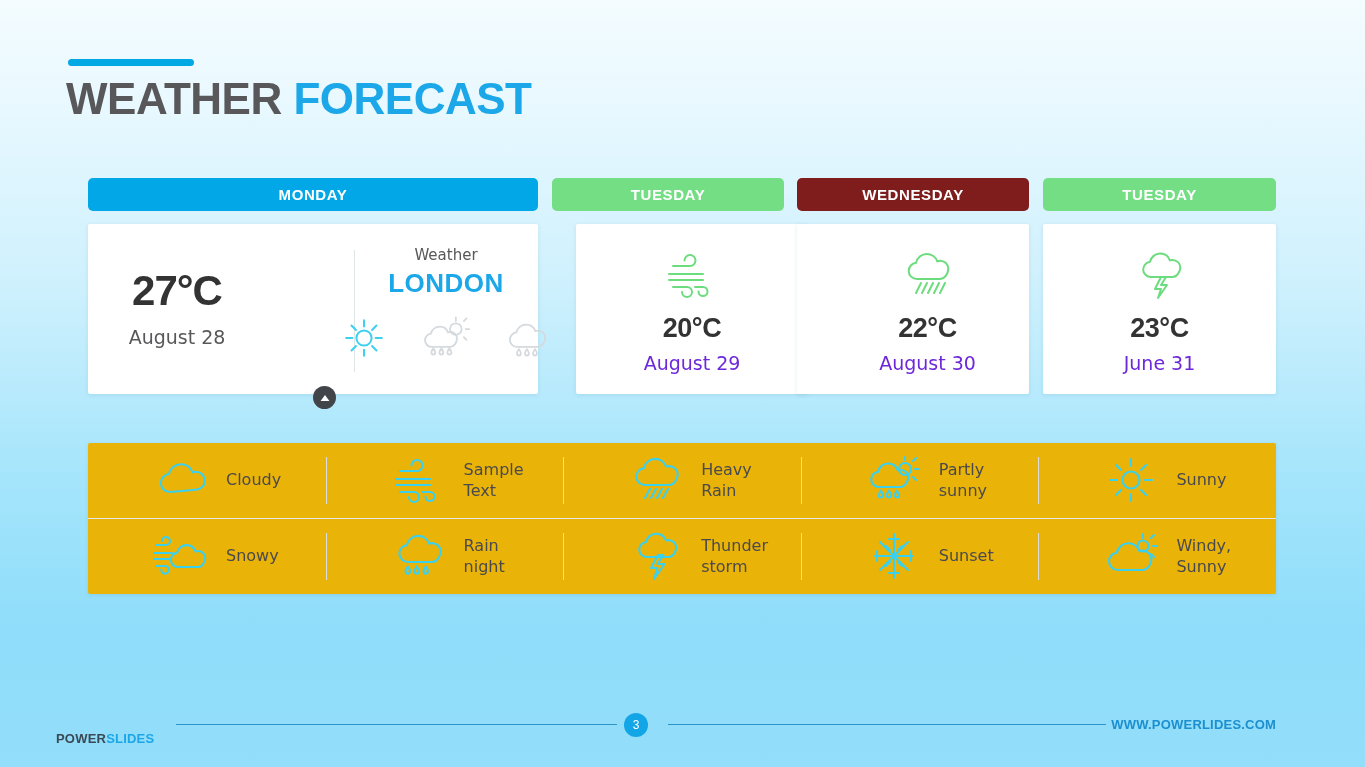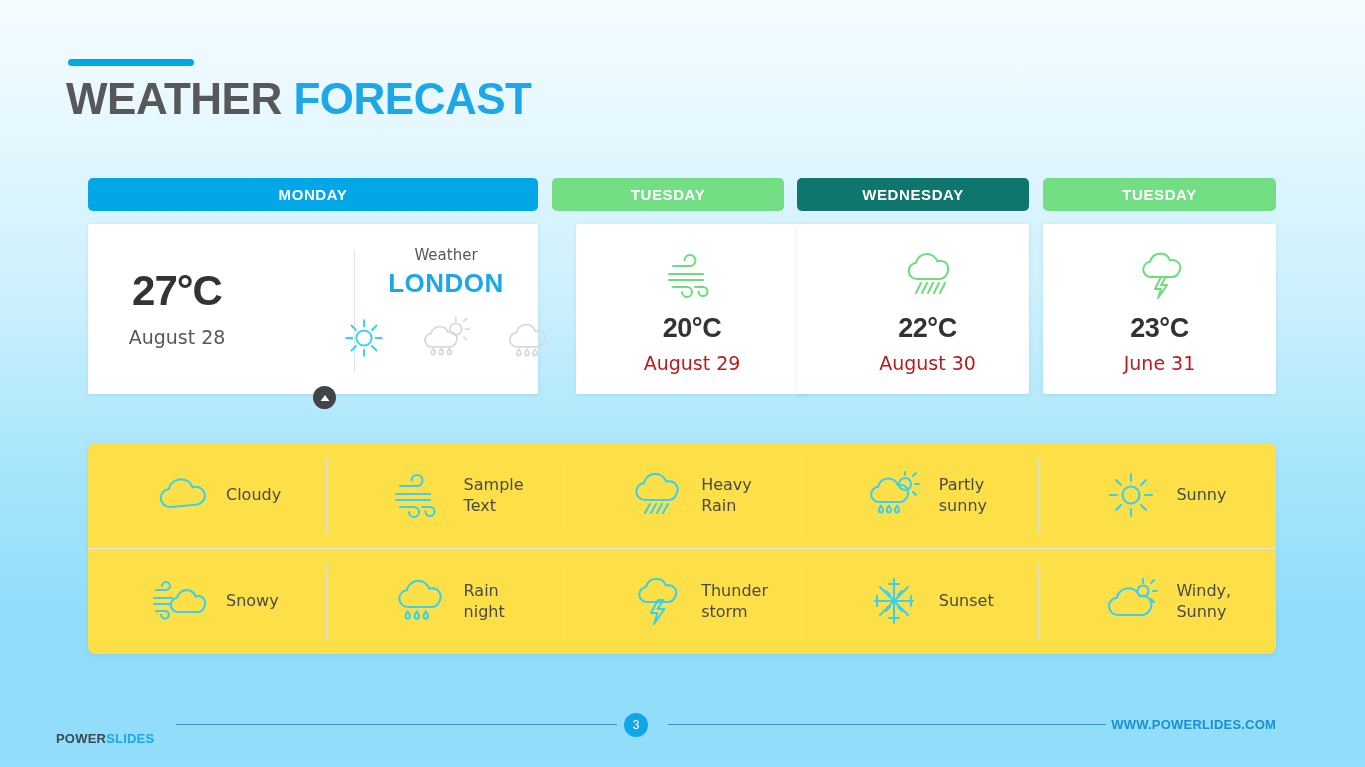--- a/index.html
+++ b/index.html
@@ -41,21 +41,21 @@
     color: #ffffff;
     font-size: 15px;
     font-weight: bold;
     letter-spacing: 0.6px;
     display: flex;
     align-items: center;
     justify-content: center;
   }
   .day-bar.b0 { left: 88px;   width: 450px; background: #02a7e8; }
   .day-bar.b1 { left: 552px;  width: 232px; background: #74de84; }
-  .day-bar.b2 { left: 797px;  width: 232px; background: #0f766e; }
+  .day-bar.b2 { left: 797px;  width: 232px; background: #7f1d1d; }
   .day-bar.b3 { left: 1043px; width: 233px; background: #74de84; }
 
   
   .day-card {
     position: absolute;
     top: 224px;
     height: 170px;
     background: #ffffff;
     border-radius: 2px;
     box-shadow: 0 1px 4px rgba(60,120,150,0.14);
@@ -119,31 +119,31 @@
     height: 100%;
     display: flex; flex-direction: column;
     align-items: center; justify-content: center;
     padding-top: 4px;
   }
   .sm-icon { width: 62px; height: 52px; margin-bottom: 12px; }
   .sm-temp {
     font-size: 27px; font-weight: bold; color: #333334; letter-spacing: -0.5px;
   }
   .sm-date {
-    font-size: 19px; color: #b91c1c; margin-top: 8px;
+    font-size: 19px; color: #6d28d9; margin-top: 8px;
     font-family: "DejaVu Sans", sans-serif;
   }
 
   
   .legend-panel {
     position: absolute;
     left: 88px; top: 443px;
-    width: 1188px; height: 211px;
-    background: #fde047;
-    border-radius: 8px;
+    width: 1188px; height: 151px;
+    background: #eab308;
+    border-radius: 2px;
     box-shadow: 0 1px 4px rgba(60,120,150,0.14);
   }
   .legend-row {
     display: flex;
     height: 50%;
     position: relative;
   }
   .legend-row.r0 { border-bottom: 1px solid #e3e7ea; }
   .legend-cell {
     flex: 1;

